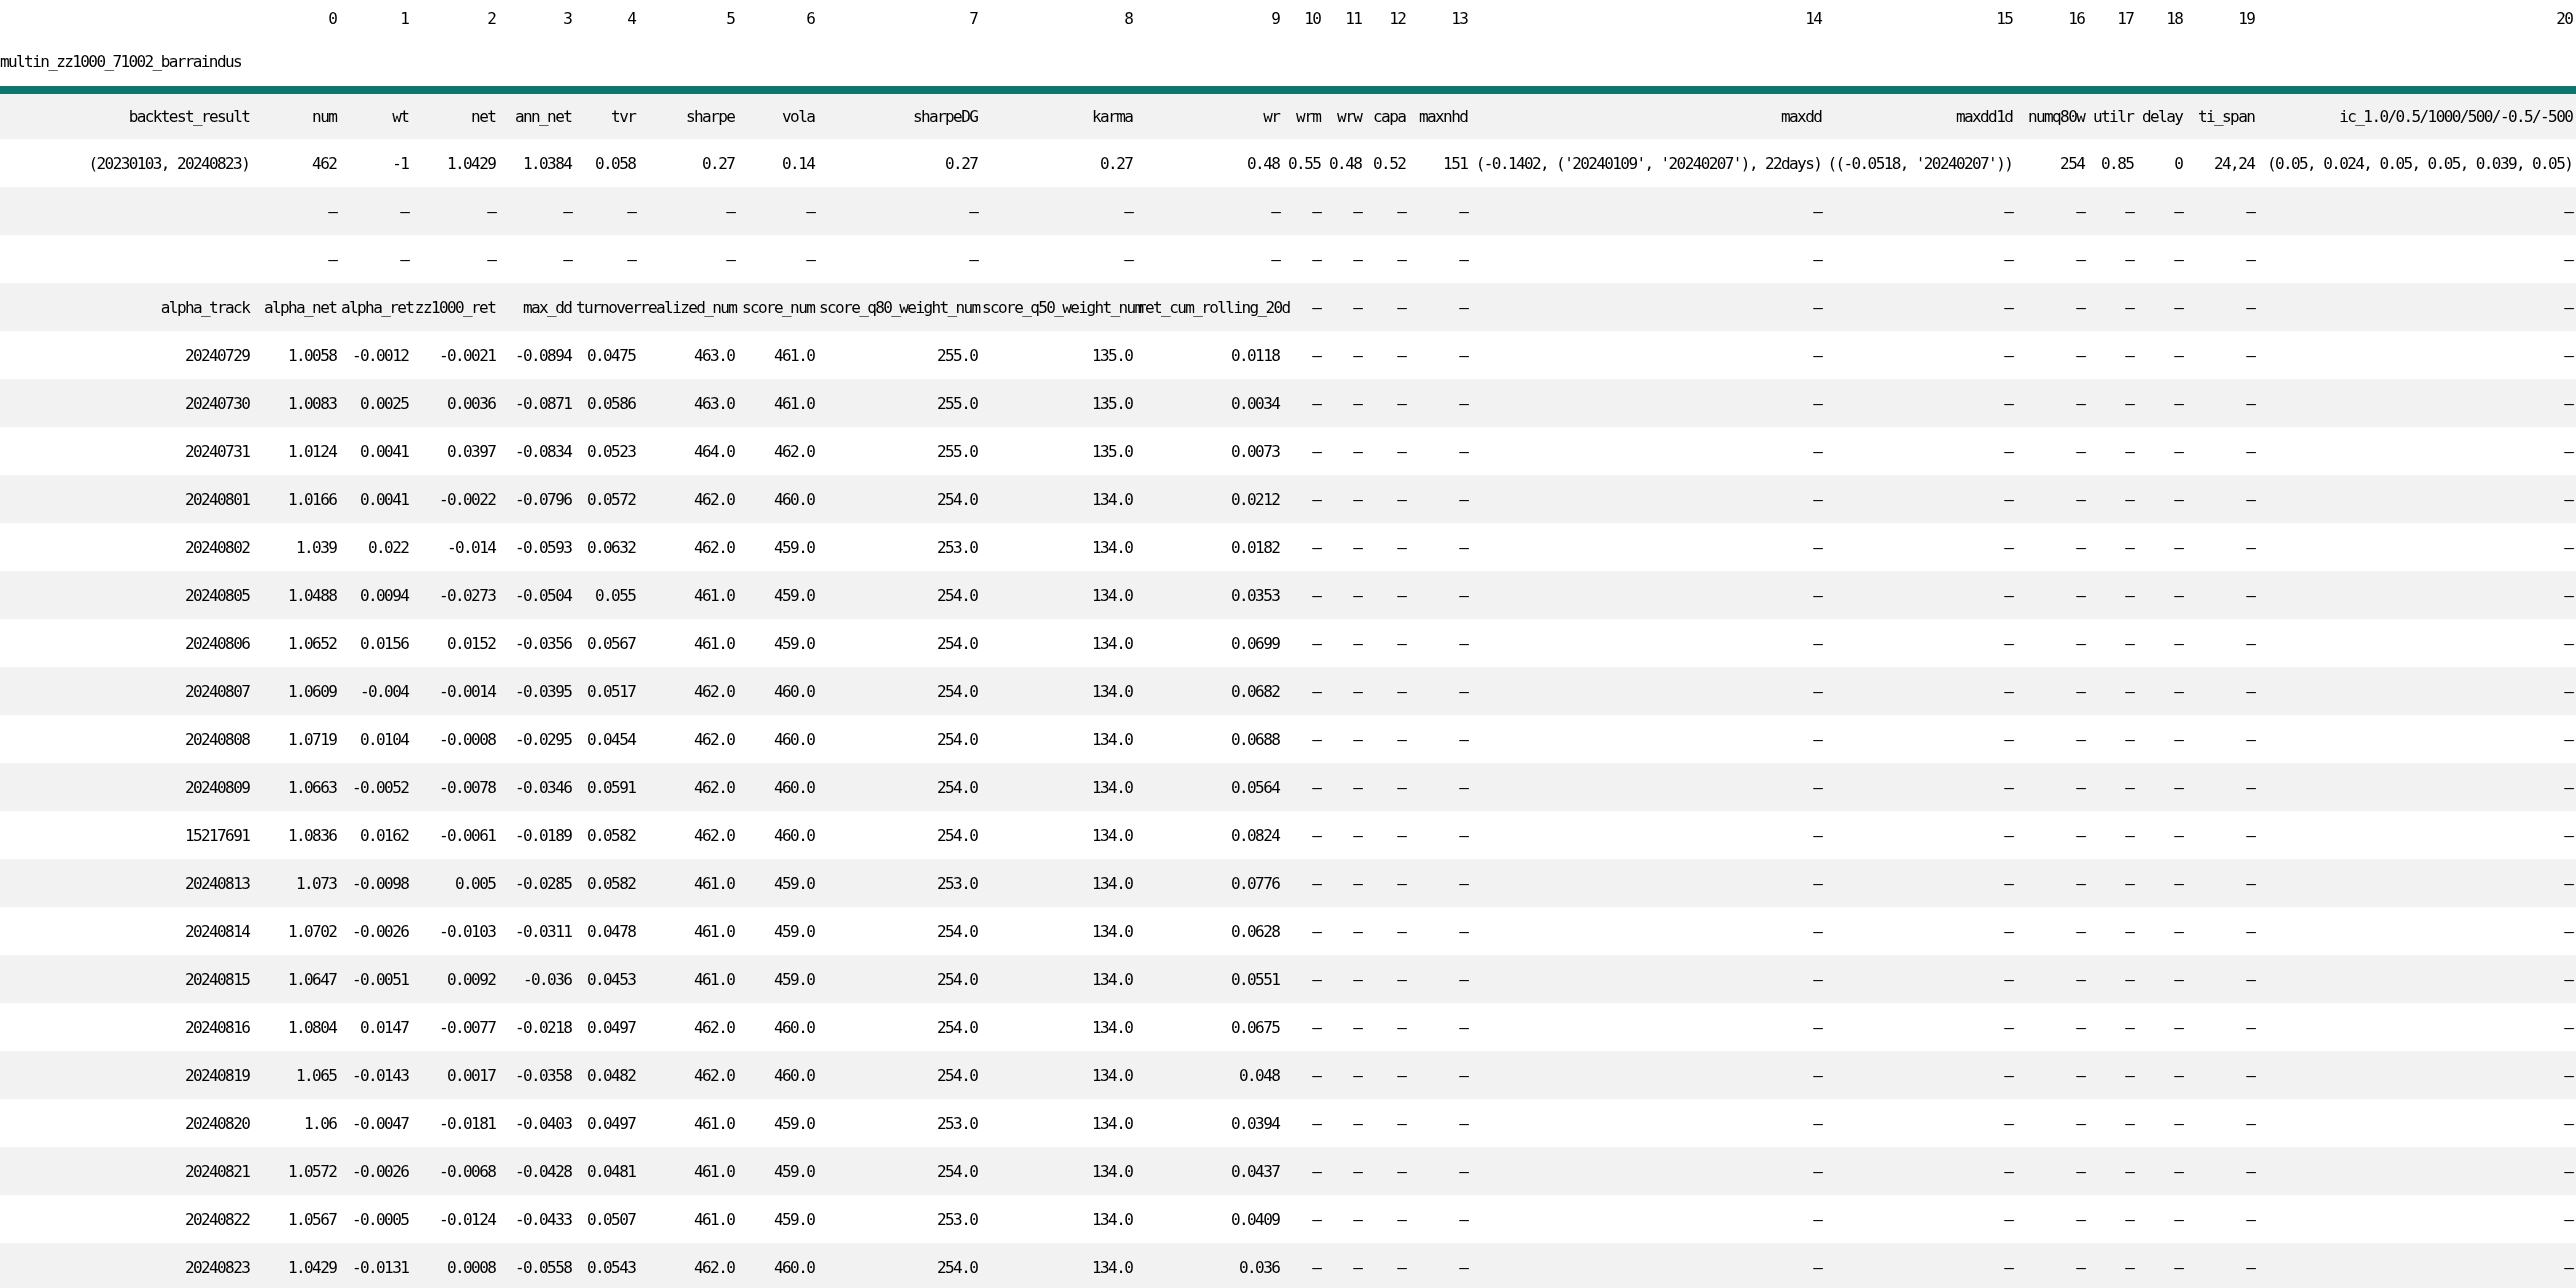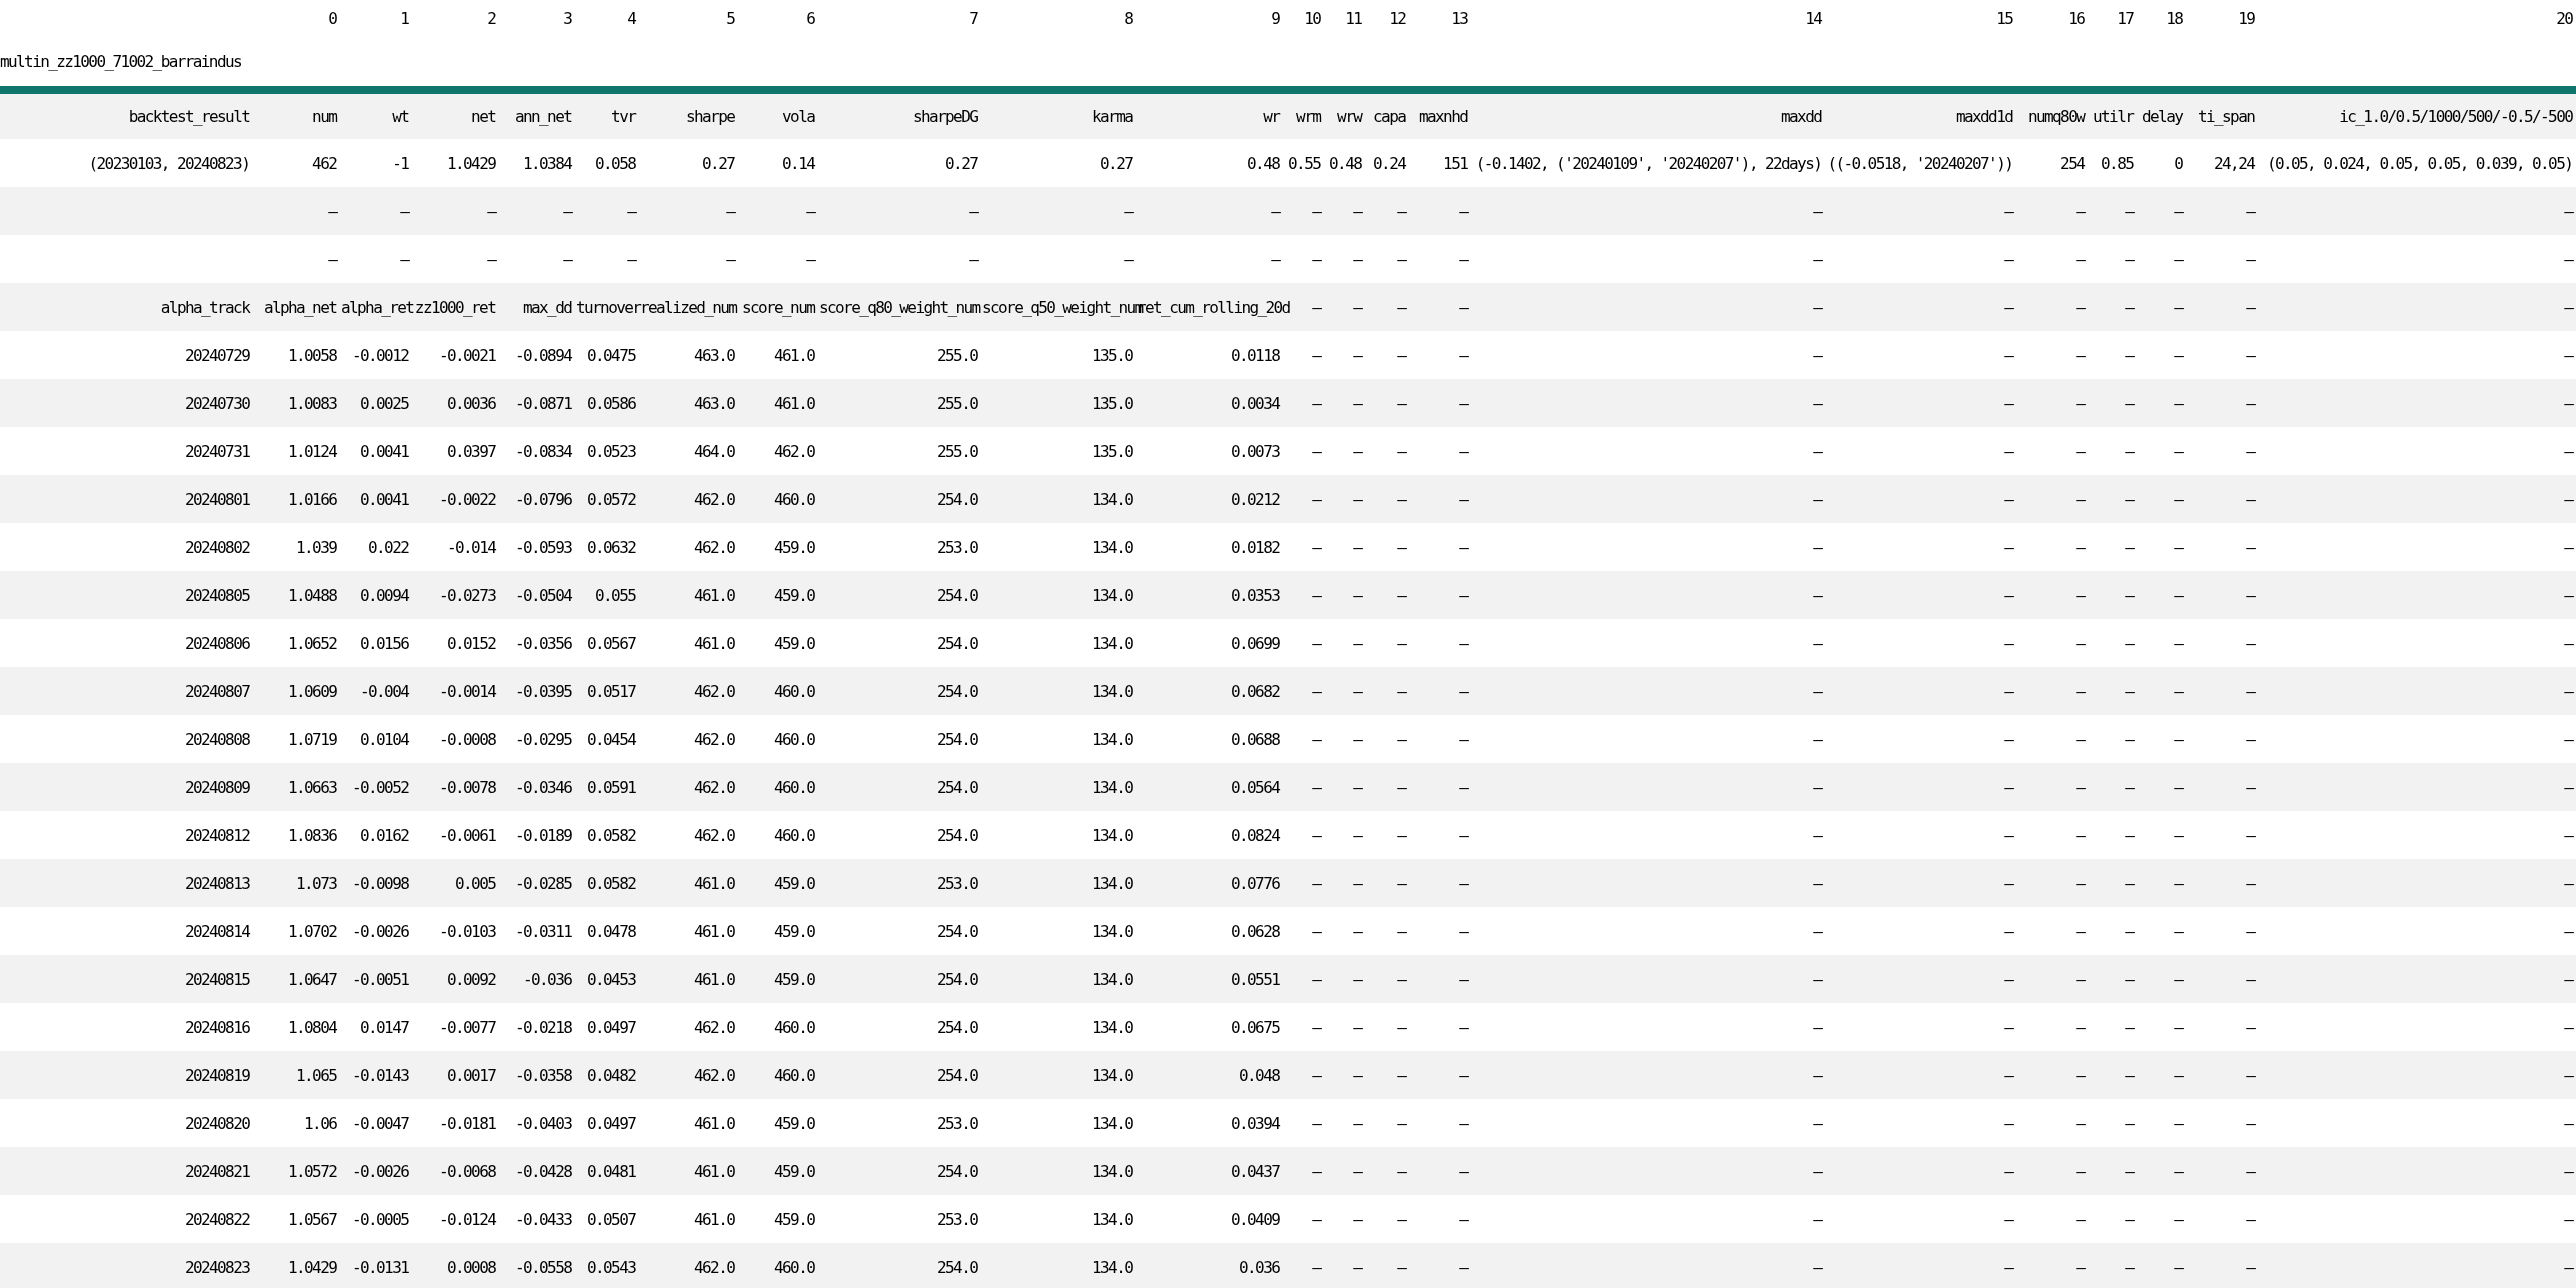--- a/index.html
+++ b/index.html
@@ -132,21 +132,21 @@
           <td>1.0429</td>
           <td>1.0384</td>
           <td>0.058</td>
           <td>0.27</td>
           <td>0.14</td>
           <td>0.27</td>
           <td>0.27</td>
           <td>0.48</td>
           <td>0.55</td>
           <td>0.48</td>
-          <td>0.24</td>
+          <td>0.52</td>
           <td>151</td>
           <td>(-0.1402, ('20240109', '20240207'), 22days)</td>
           <td>((-0.0518, '20240207'))</td>
           <td>254</td>
           <td>0.85</td>
           <td>0</td>
           <td>24,24</td>
           <td>(0.05, 0.024, 0.05, 0.05, 0.039, 0.05)</td>
         </tr>
         <tr class="body-row stripe">
@@ -455,21 +455,21 @@
           <td>—</td>
           <td>—</td>
           <td>—</td>
           <td>—</td>
           <td>—</td>
           <td>—</td>
           <td>—</td>
           <td>—</td>
         </tr>
         <tr class="body-row">
-          <td>20240812</td>
+          <td>15217691</td>
           <td>1.0836</td>
           <td>0.0162</td>
           <td>-0.0061</td>
           <td>-0.0189</td>
           <td>0.0582</td>
           <td>462.0</td>
           <td>460.0</td>
           <td>254.0</td>
           <td>134.0</td>
           <td>0.0824</td>

